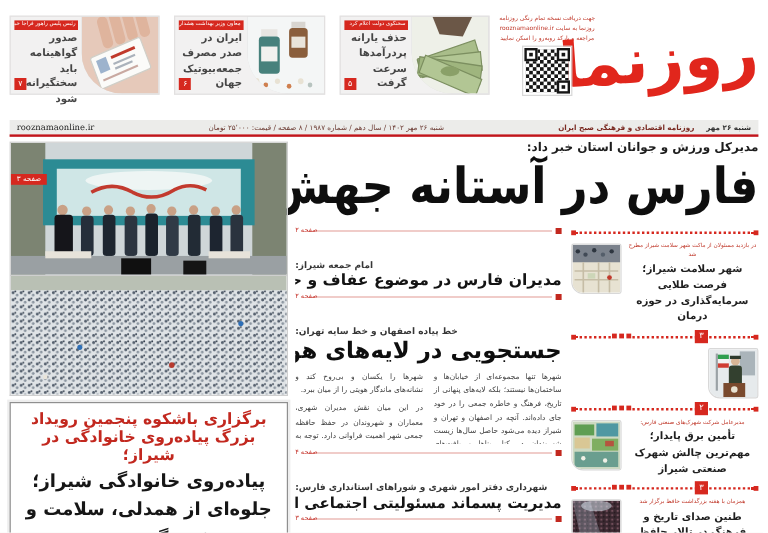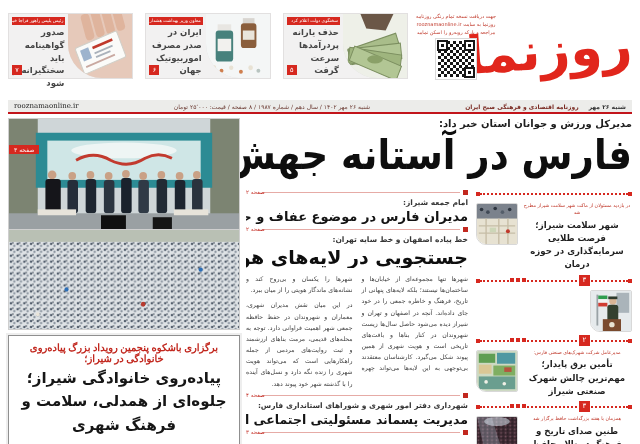--- a/index.html
+++ b/index.html
@@ -55,36 +55,36 @@
   .s-sep .badge{position:absolute;top:0;right:42px;width:11px;height:11px;background:#d6281f;color:#fff;font-size:7px;line-height:11px;text-align:center;z-index:1;}
   .s-sep .sq3{position:absolute;top:3px;left:34px;width:16px;height:5px;background:#fff;z-index:1;display:flex;gap:2px;}
   .s-sep .sq3 b{width:4px;height:4px;background:#d6281f;}
 
   
   .center-col{flex:1;display:flex;flex-direction:column;min-width:0;}
   .marker{position:relative;height:7px;margin:2px 0;flex:none;}
   .marker .ln{position:absolute;top:3px;left:18px;right:8px;border-top:1px solid #e6aba6;}
   .marker .lbl{position:absolute;top:0;left:0;font-size:5.5px;color:#c2281f;}
   .marker::before{content:"";position:absolute;right:0;top:1px;width:5px;height:5px;background:#c2281f;}
-  .story{text-align:right;flex:none;}
+  .story{text-align:left;flex:none;margin-top:18px;}
   .st-kicker{font-size:7.5px;font-weight:bold;color:#363636;}
   .st-h1{font-size:13px;font-weight:bold;color:#141414;margin-top:2px;white-space:nowrap;overflow:hidden;}
   .st-h2{font-size:19px;font-weight:bold;color:#0e0e0e;margin-top:2px;white-space:nowrap;overflow:hidden;}
   .st-h3{font-size:12.5px;font-weight:bold;color:#141414;margin-top:2px;white-space:nowrap;overflow:hidden;}
   .body-text{flex:1;column-count:2;column-gap:9px;font-size:6.2px;line-height:1.8;text-align:justify;color:#3d3d3d;margin:5px 0 2px;overflow:hidden;}
   .body-text p{margin-bottom:4px;}
 
   
   .left-col{width:232px;flex:none;display:flex;flex-direction:column;}
   .photo1{height:112px;position:relative;border:1px solid #cfcfcf;overflow:hidden;flex:none;}
   .photo2{height:100px;border:1px solid #cfcfcf;border-top:0;overflow:hidden;flex:none;}
   .photo1 svg,.photo2 svg{width:100%;height:100%;display:block;}
   .page-tab{position:absolute;top:26px;left:0;background:#d6281f;color:#fff;font-size:6px;padding:1px 5px;z-index:2;}
   .caption-box{margin-top:5px;border:1px solid #8f8f8f;box-shadow:0 0 0 2px #eee;padding:6px 8px 8px;text-align:center;}
-  .cap-kicker{font-size:10px;color:#c2281f;font-weight:bold;font-family:Liberation Serif, serif;}
+  .cap-kicker{font-size:13px;color:#c2281f;font-weight:bold;}
   .cap-title{font-size:15px;font-weight:bold;color:#161616;line-height:1.55;margin-top:3px;}
 </style>
 </head>
 <body>
 
 <div class="page">
 
   <header class="top">
     <div class="logo">روزنما</div>
 
@@ -133,21 +133,21 @@
             <circle cx="8" cy="52" r="2.5" fill="#e8e2d4"></circle>
               <circle cx="16" cy="55" r="2" fill="#cf7f4f"></circle>
             <circle cx="26" cy="52" r="2.2" fill="#e8e2d4"></circle>
               <circle cx="36" cy="56" r="2" fill="#cf7f4f"></circle>
             <circle cx="46" cy="52" r="2.4" fill="#e8e2d4"></circle>
               <circle cx="54" cy="55" r="2" fill="#b8c4c0"></circle>
           </svg>
         </div>
         <div class="t-body">
           <div class="t-strip">معاون وزیر بهداشت هشدار داد</div>
-          <div class="t-title">ایران در صدر مصرف امور‌بیوتیک جهان</div>
+          <div class="t-title">ایران در صدر مصرف جمعه‌بیوتیک جهان</div>
           <div class="t-page">۶</div>
         </div>
       </div>
 
       <div class="teaser">
         <div class="t-img">
           <svg viewBox="0 0 66 62" preserveAspectRatio="none">
             <rect width="66" height="62" fill="#e6c9ba"></rect>
             <g transform="rotate(-16 33 12)" fill="#dfb49d">
               <rect x="16" y="-4" width="9" height="26" rx="4"></rect>

